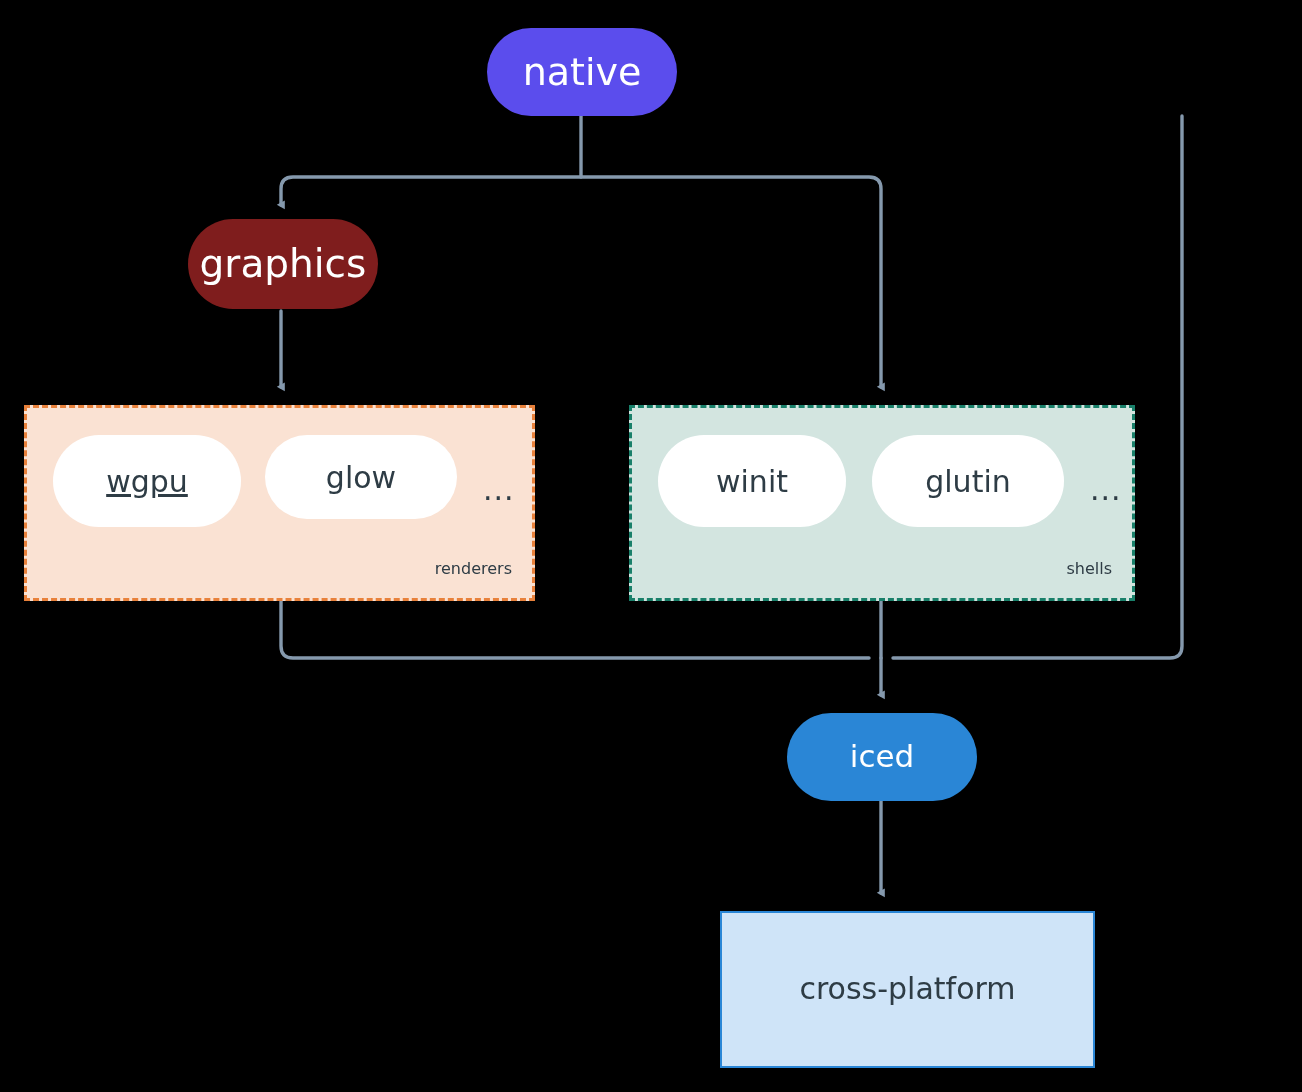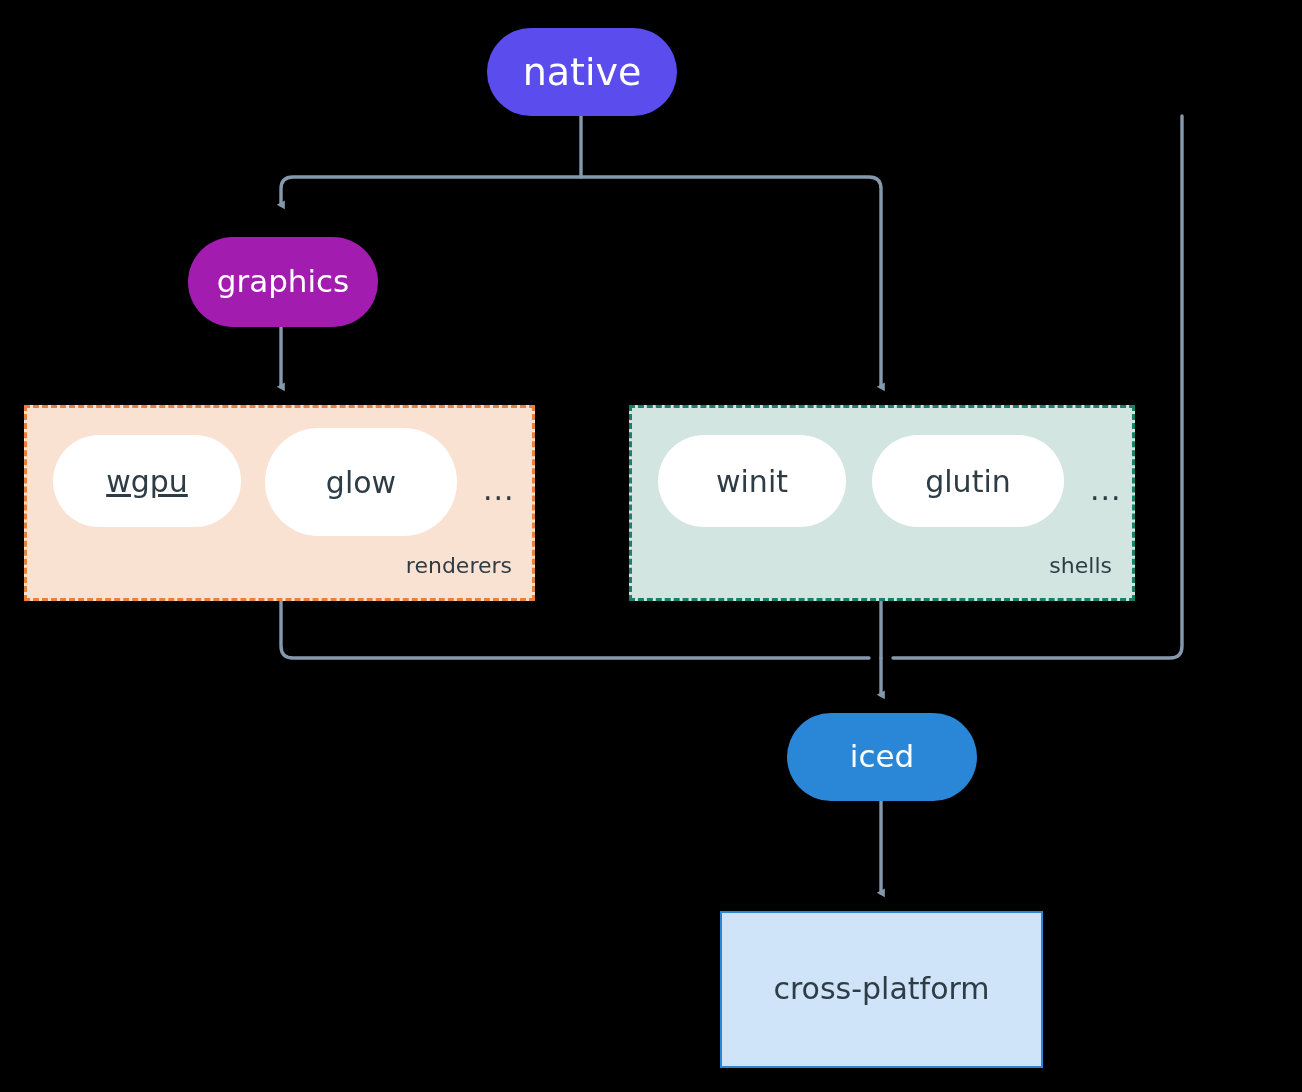--- a/index.html
+++ b/index.html
@@ -35,24 +35,23 @@
   }
   .pill {
     border-radius: 999px;
   }
   .node-native, .node-web {
     background: #5b4ded;
     color: #ffffff;
     font-size: 38px;
   }
   .node-graphics {
-    background: #a21caf;
+    background: #7f1d1d;
     color: #ffffff;
-    font-size: 31px;
-    margin-top: 18px;
+    font-size: 39px;
   }
   .node-iced {
     background: #2a86d6;
     color: #ffffff;
     font-size: 31px;
   }
   .node-app {
     background: #cfe4f8;
     color: #2e3c45;
     border: 2px solid #2a86d6;
@@ -84,21 +83,21 @@
   .ellipsis {
     position: absolute;
     color: #2e3c45;
     font-size: 30px;
     letter-spacing: 1px;
     line-height: 1;
   }
   .group-label {
     position: absolute;
     color: #2e3c45;
-    font-size: 22px;
+    font-size: 16px;
     line-height: 1;
   }
   .app-line {
     display: block;
   }
 </style>
 </head>
 <body>
 
 <div id="canvas">
@@ -138,21 +137,21 @@
 
 
   <div class="node pill node-graphics" style="left:188px; top:219px; width:190px; height:90px;">
     <span>graphics</span>
   </div>
 
   <div class="group group-renderers" style="left:24px; top:405px; width:511px; height:196px;">
     <div class="leaf" style="left:26px; top:27px; width:188px; height:92px;text-decoration:underline;">
       <span>wgpu</span>
     </div>
-    <div class="leaf" style="left:238px; top:20px; width:192px; height:108px;">
+    <div class="leaf" style="left:238px; top:27px; width:192px; height:84px;">
       <span>glow</span>
     </div>
     <div class="ellipsis" style="left:456px; top:67px;">...</div>
     <div class="group-label" style="right:20px; bottom:21px;">renderers</div>
   </div>
 
   <div class="group group-shells" style="left:629px; top:405px; width:506px; height:196px;">
     <div class="leaf" style="left:26px; top:27px; width:188px; height:92px;">
       <span>winit</span>
     </div>
@@ -160,17 +159,17 @@
       <span>glutin</span>
     </div>
     <div class="ellipsis" style="left:458px; top:67px;">...</div>
     <div class="group-label" style="right:20px; bottom:21px;">shells</div>
   </div>
 
   <div class="node pill node-iced" style="left:787px; top:713px; width:190px; height:88px;">
     <span>iced</span>
   </div>
 
-  <div class="node node-app" style="left:720px; top:911px; width:323px; height:157px;text-align:right;">
+  <div class="node node-app" style="left:720px; top:911px; width:375px; height:157px;text-align:right;">
     <span class="app-line">cross-platform</span>
   </div>
 
 </div>
 
 </body></html>

